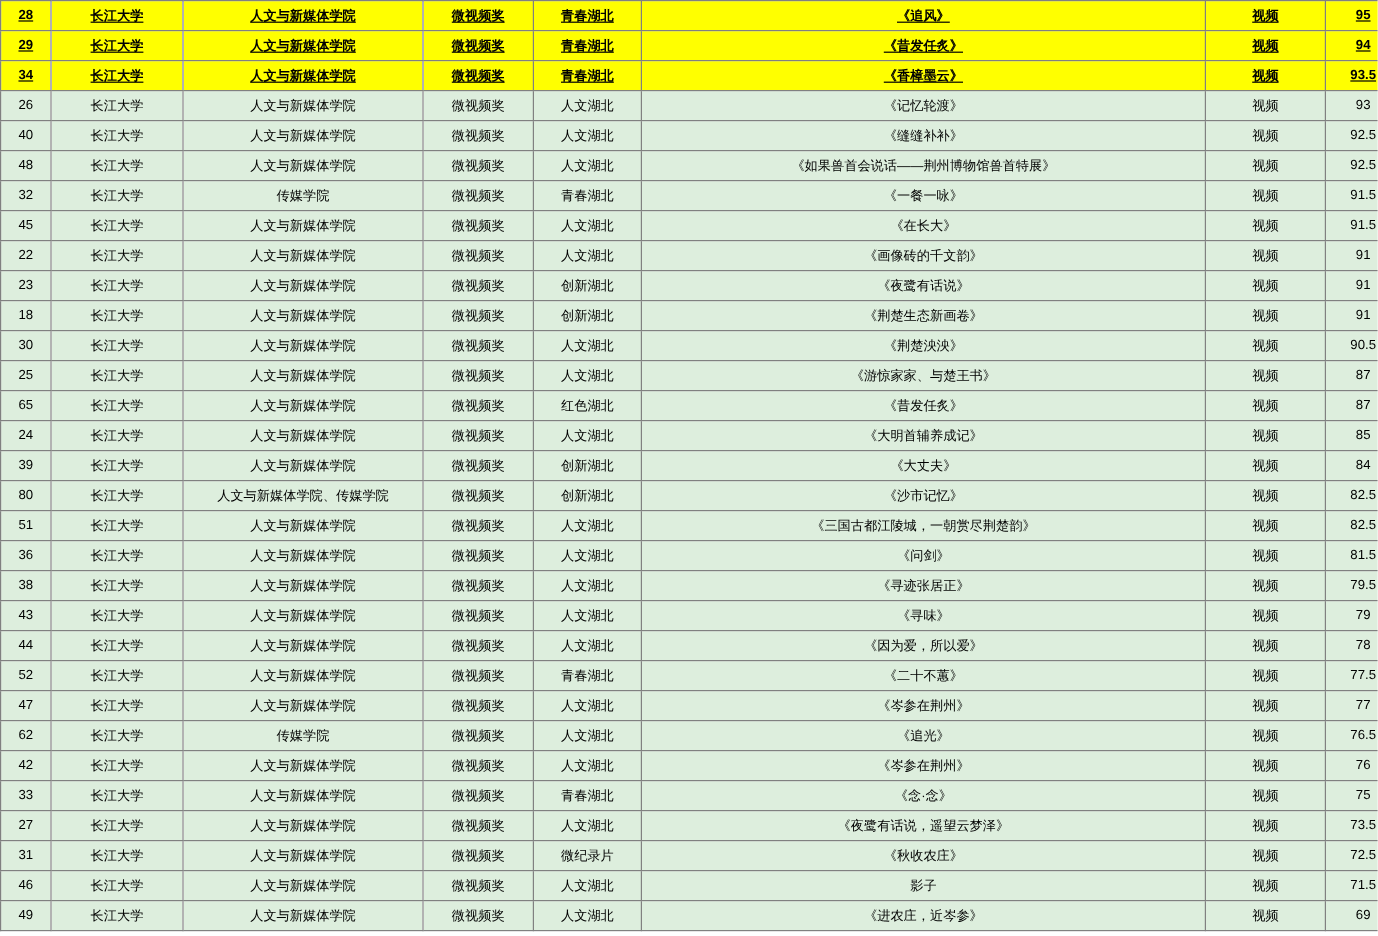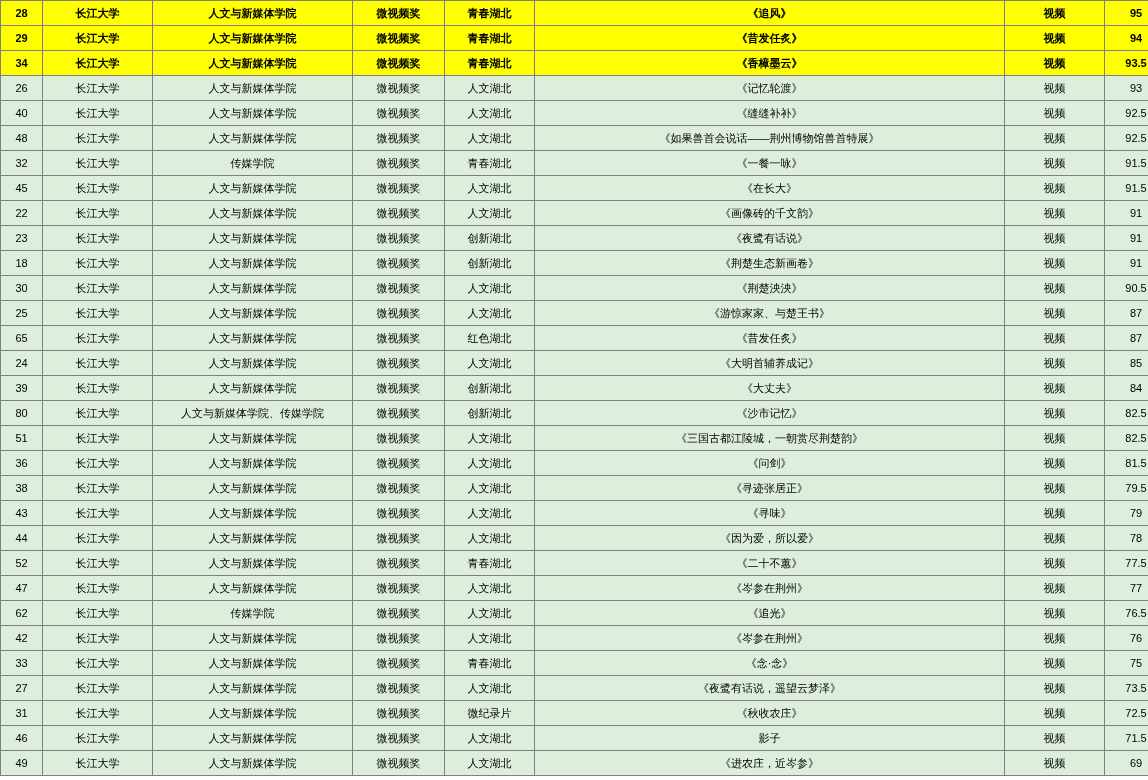--- a/index.html
+++ b/index.html
@@ -34,21 +34,21 @@
   col.c-rank   { width: 42px; }
   col.c-school { width: 110px; }
   col.c-college{ width: 200px; }
   col.c-award  { width: 92px; }
   col.c-theme  { width: 90px; }
   col.c-title  { width: 470px; }
   col.c-type   { width: 100px; }
   col.c-score  { width: 63px; }
 
   tr.normal td { background: #ddeedd; }
-  tr.highlight td { background: #ffff00; font-weight: bold; }
+  tr.highlight td { background: #ffff00; font-weight: bold; text-decoration: underline; }
   td.title { text-align: center; margin-left: 43px; }
 </style>
 </head>
 <body>
 
 <div id="sheet">
   <table class="grid">
     <colgroup>
       <col class="c-rank">
         <col class="c-school">

